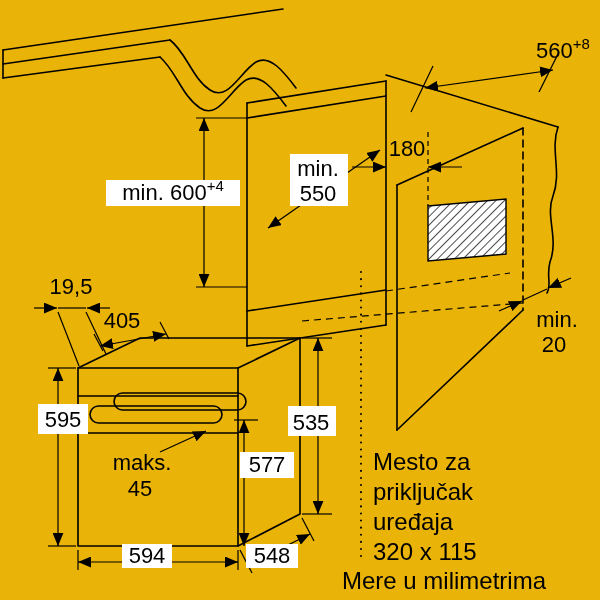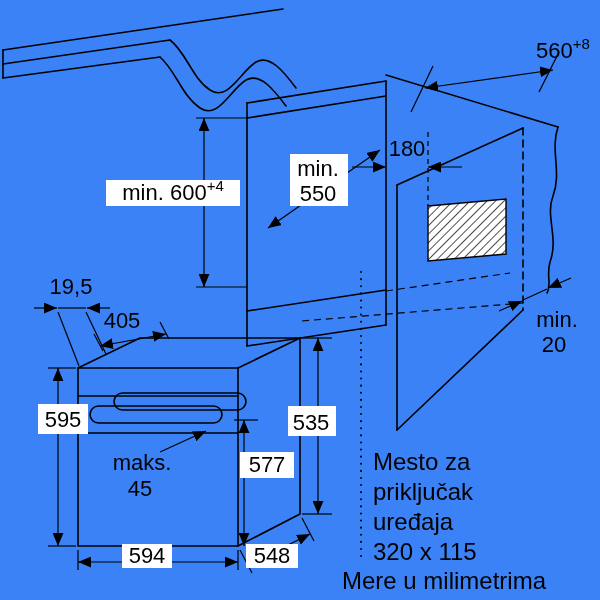--- a/index.html
+++ b/index.html
@@ -1,16 +1,16 @@
 <!DOCTYPE html>
 <html><head>
 <meta charset="utf-8">
 <style>
   html,body{margin:0;padding:0;background:#fff;}
-  .stage{position:relative;width:600px;height:600px;background:#3b82f6;overflow:hidden;}
+  .stage{position:relative;width:600px;height:600px;background:#eab308;overflow:hidden;}
   svg{display:block;}
   svg text{font-family:"Liberation Sans","DejaVu Sans",sans-serif;font-size:22px;fill:#000;}
   svg text.note{font-size:24px;}
   .ln{stroke:#000;stroke-width:1.6;fill:none;stroke-linejoin:round;stroke-linecap:round;}
   .dim{stroke:#000;stroke-width:1.2;fill:none;}
   .dash{stroke-dasharray:7 5;}
   .dashsm{stroke-dasharray:5 4;}
   .dot{stroke:#000;stroke-width:2;stroke-dasharray:0.1 7;stroke-linecap:round;fill:none;}
   .bg{fill:#fff;stroke:none;}
 </style>

